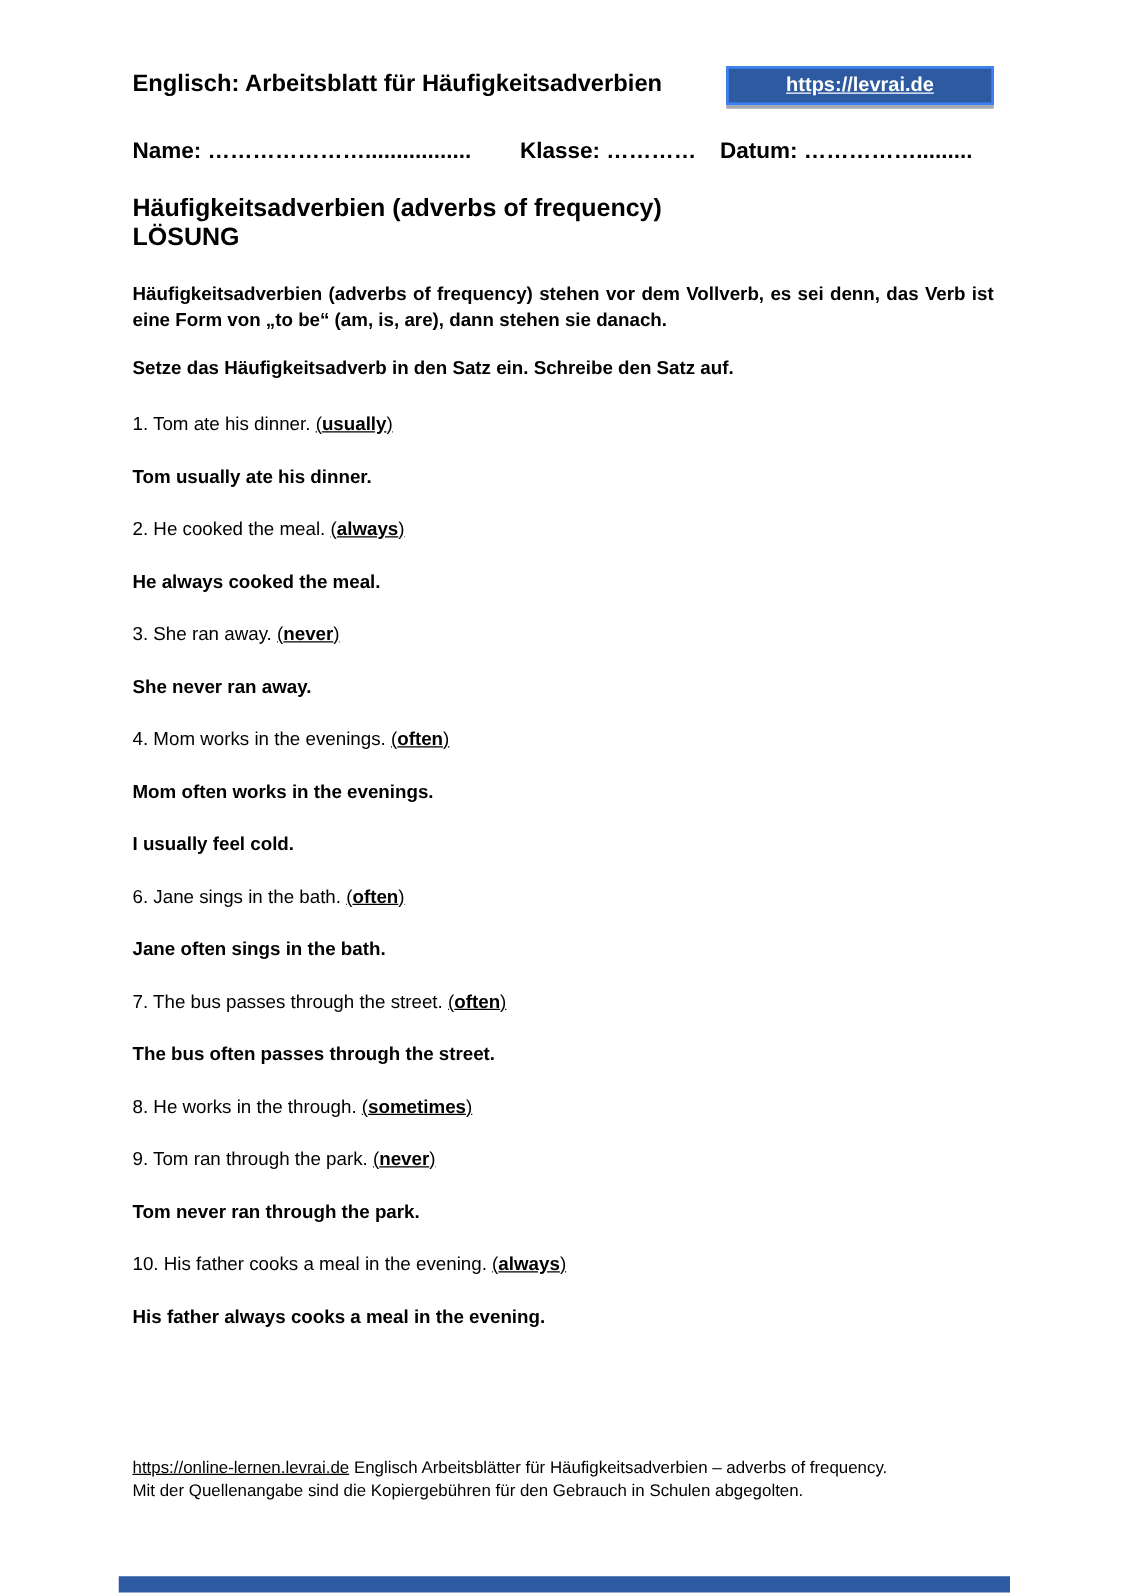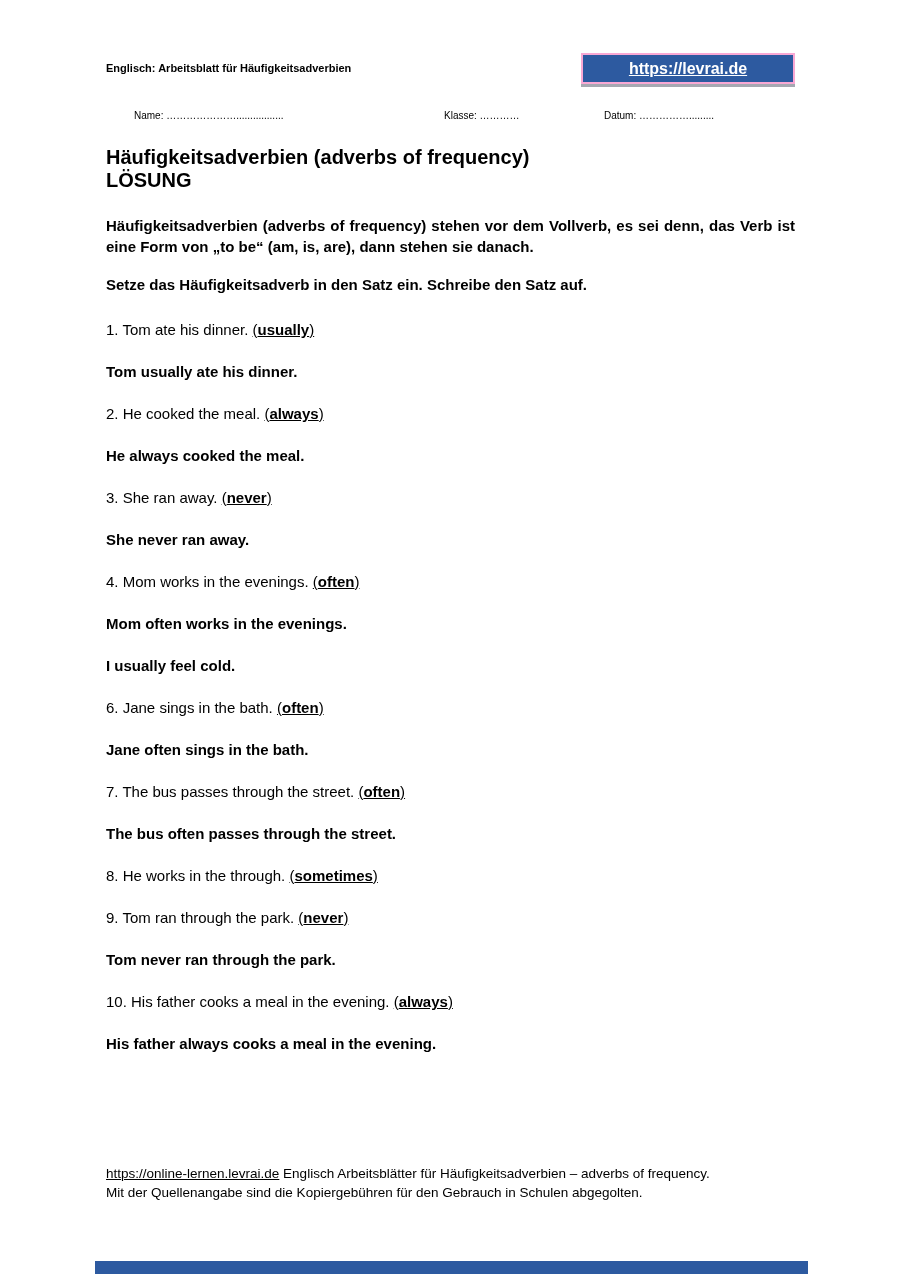--- a/index.html
+++ b/index.html
@@ -21,52 +21,51 @@
     padding: 53px 106px 0 106px;
   }
 
   
   .header-row {
     display: flex;
     justify-content: space-between;
     align-items: flex-start;
   }
   .header-title {
-    font-size: 11px;
+    font-size: 19px;
     font-weight: bold;
     line-height: 30px;
     white-space: nowrap;
   }
   .site-box {
     width: 214px;
     height: 31px;
     background: #2d5aa0;
-    border: 2px solid #f9a8d4;
+    border: 2px solid #3b82f6;
     box-shadow: 0 3px 0 rgba(150,153,165,0.85);
     display: flex;
     align-items: center;
     justify-content: center;
     flex: 0 0 auto;
   }
   .site-box a {
     color: #ffffff;
     font-size: 16px;
     font-weight: bold;
     text-decoration: underline;
     cursor: pointer;
   }
 
   
   .fields-row {
     margin-top: 26px;
     display: flex;
-    font-size: 10px;
-    font-weight: normal;
+    font-size: 18px;
+    font-weight: bold;
     white-space: nowrap;
-    margin-left: 28px;
   }
   .field-name   { width: 310px; }
   .field-klasse { width: 160px; }
   .field-datum  { flex: 1; }
 
   
   .title-row {
     margin-top: 25px;
     display: flex;
     justify-content: space-between;

